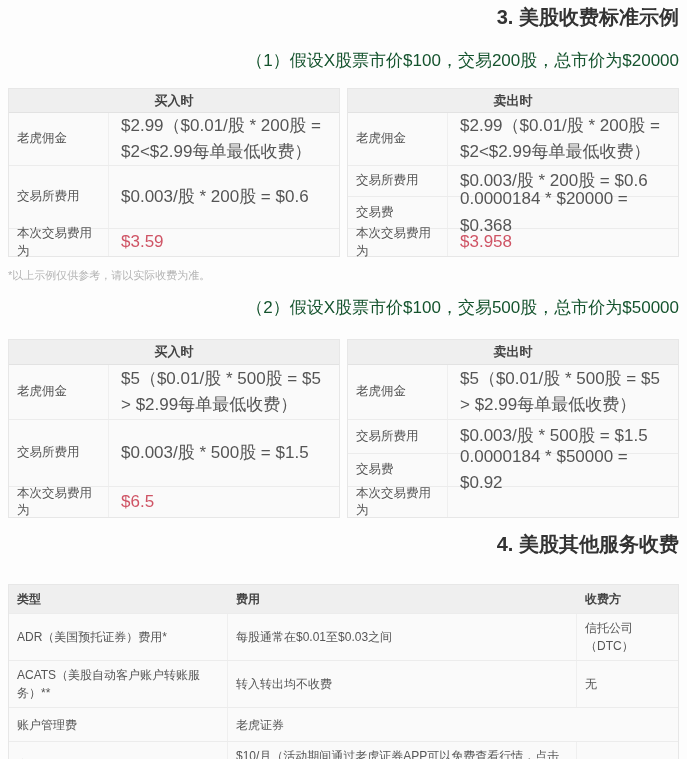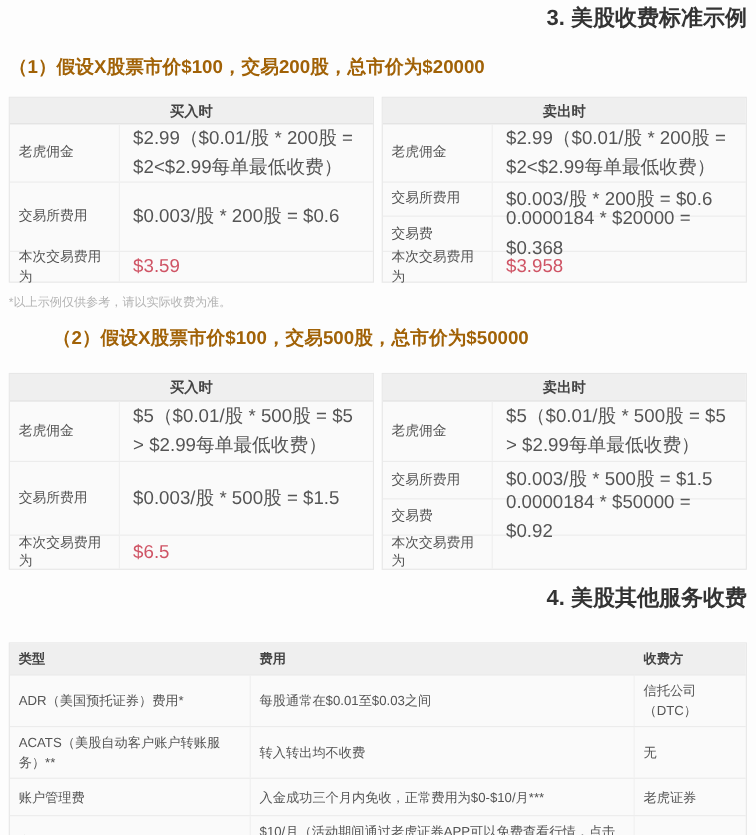--- a/index.html
+++ b/index.html
@@ -5,21 +5,21 @@
   * { margin:0; padding:0; box-sizing:border-box; }
   html,body { background:#fdfdfd; }
   body {
     width:687px; height:759px; overflow:hidden;
     font-family:"Liberation Sans","DejaVu Sans",sans-serif;
     color:#555;
   }
   .page { width:687px; height:759px; padding:8px 8px 0; overflow:hidden; }
 
   .sec-title { font-size:20px; font-weight:bold; color:#333; line-height:18px; margin-left:2px;text-align:right; }
-  .example-heading { font-size:17px; font-weight:bold; color:#a16207; line-height:22px; margin-top:24px; }
+  .example-heading { font-size:17px; font-weight:normal; color:#14532d; line-height:22px; margin-top:24px;text-align:right; }
 
   .tables-row { display:flex; gap:7px; margin-top:16px; }
   .fee-table { flex:1; background:#fafafa; border:1px solid #e7e7e7; }
   .ft-header {
     display:flex; align-items:center; justify-content:center;
     background:#efefef; font-weight:bold; font-size:13px; color:#444;
     border-bottom:1px solid #e2e2e2;
     font-family:Liberation Serif, serif;
   }
   .ft-row { display:flex; border-bottom:1px solid #ececec; }
@@ -168,21 +168,20 @@
       <div class="ot-cell ot-c2">每股通常在$0.01至$0.03之间</div>
       <div class="ot-cell ot-c3">信托公司（DTC）</div>
     </div>
     <div class="ot-row r2">
       <div class="ot-cell ot-c1">ACATS（美股自动客户账户转账服务）**</div>
       <div class="ot-cell ot-c2">转入转出均不收费</div>
       <div class="ot-cell ot-c3">无</div>
     </div>
     <div class="ot-row r3">
       <div class="ot-cell ot-c1">账户管理费</div>
-      <div class="ot-cell ot-c2">入金成功三个月内免收，正常费用为$0-$10/月***</div>
       <div class="ot-cell ot-c3">老虎证券</div>
     </div>
     <div class="ot-row r4">
       <div class="ot-cell ot-c1">实时行情费用</div>
       <div class="ot-cell ot-c2">
         <span class="wrap">
           <span>$10/月（活动期间通过老虎证券APP可以免费查看行情，点击下载 </span>
         </span>
       </div>
       <div class="ot-cell ot-c3">老虎证券</div>

